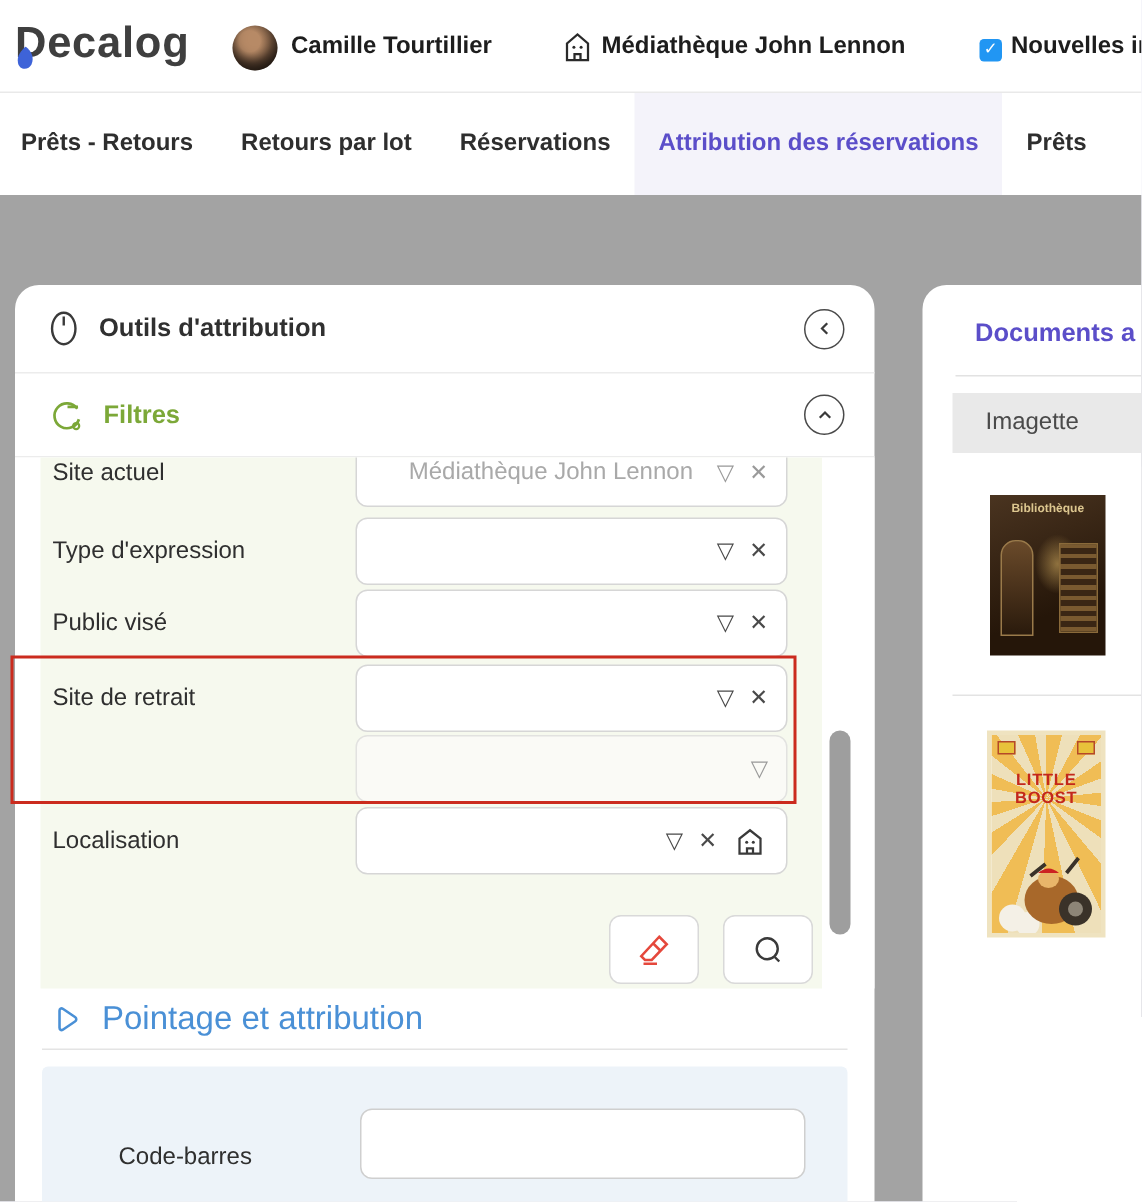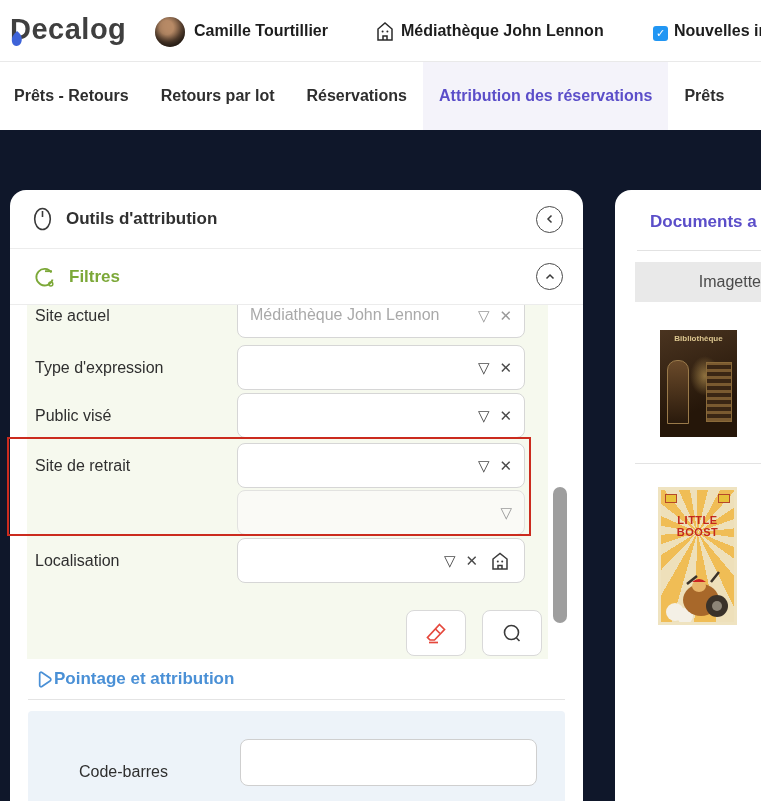--- a/index.html
+++ b/index.html
@@ -21,35 +21,35 @@
   .chk-label { position:absolute; left:674px; top:22px; width:87px; overflow:hidden; white-space:nowrap;
     font-size:16px; font-weight:700; color:#1d1d1d; }
 
   
   .tabbar { display:flex; width:900px; height:68px; background:#fff; }
   .tab { padding:0 16px; line-height:68px; font-size:16px; font-weight:600; color:#2e2e2e; white-space:nowrap; cursor:pointer; }
   .tab.first { padding-left:14px; }
   .tab.active { background:#F4F3FA; color:#5B4EC9; }
 
   
-  .main { position:relative; width:761px; height:671px; background:#0f172a; }
+  .main { position:relative; width:761px; height:671px; background:#a3a3a3; }
 
   .card-left { position:absolute; left:10px; top:60px; width:573px; height:700px;
     background:#fff; border-radius:16px; }
   .panel-row { display:flex; align-items:center; padding:0 20px 0 23px; }
   .panel-row.tools { height:58px; }
   .panel-row.filters { height:55px; }
   .panel-title { font-size:17px; font-weight:700; color:#303030; margin-left:14px; }
   .panel-title.green { color:#7CA838; }
   .circle-btn { margin-left:auto; width:27px; height:27px; border:1.4px solid #4a4a4a; border-radius:50%;
     display:flex; align-items:center; justify-content:center; background:#fff; cursor:pointer; }
   .hr { height:1px; background:#ececec; }
 
   .scroll-zone { position:relative; height:354px; background:#fff; }
-  .green-area { position:absolute; left:17px; top:0; width:521px; height:354px; background:#F6F9EE; overflow:hidden; }
+  .green-area { position:absolute; left:17px; top:0; width:521px; height:354px; background:#F6F9EE; overflow:hidden;text-align:right; }
   .f-row { position:absolute; left:0; right:0; height:45px; }
   .f-label { position:absolute; left:8px; top:50%; transform:translateY(-50%); font-size:16px; color:#2f2f2f; }
   .input { position:absolute; left:210px; width:288px; height:45px; background:#fff;
     border:1px solid #d6d6d6; border-radius:8px; }
   .input .val { position:absolute; left:12px; top:12px; right:62px; font-size:16px; color:#a9a9a9;
     white-space:nowrap; overflow:hidden; }
   .input .icons { position:absolute; right:12px; top:0; height:100%; display:flex; align-items:center; gap:10px; }
   .gi { font-size:15px; color:#4a4a4a; line-height:1; cursor:pointer; }
   .gi.gray { color:#9a9a9a; cursor:default; }
   .input.disabled { background:#FAFAF6; border-color:#e2e2e0; }
@@ -58,36 +58,36 @@
   .radio.sel { border-color:#1E88E5; position:relative; }
   .radio.sel::after { content:""; position:absolute; left:2px; top:2px; width:9px; height:9px; border-radius:50%; background:#1E88E5; }
   .radio-item { position:absolute; top:0; display:flex; align-items:center; gap:7px; font-size:16px; color:#1f1f1f; }
 
   .btn { position:absolute; top:0; width:60px; height:46px; background:#fff; border:1px solid #d9d9d9;
     border-radius:8px; display:flex; align-items:center; justify-content:center; cursor:pointer; }
 
   .vscroll { position:absolute; left:543px; top:182px; width:14px; height:136px; border-radius:7px; background:#9E9E9E; cursor:grab; }
 
   .pointage-row { display:flex; align-items:center; height:40px; padding-left:23px; }
-  .pointage-title { font-size:17px; font-weight:700; color:#4A90D6; }
+  .pointage-title { font-size:22px; font-weight:400; color:#4A90D6; margin-left:14px; }
   .hr-inset { height:1px; background:#e4e4e4; margin:0 18px; }
   .blue-panel { margin:11px 18px 0; height:170px; background:#EDF3F9; border-radius:4px; position:relative; }
   .blue-panel .f-label { left:16px; top:52px; transform:none;margin-left:35px; }
   .blue-panel .input { left:212px; top:28px; width:297px; height:47px; border-color:#cfcfcf; }
 
   .annotation-box { position:absolute; left:7px; top:307px; width:524px; height:99px;
     border:2px solid #CB2B1E; z-index:6; pointer-events:none; }
 
   
   .card-right { position:absolute; left:615px; top:60px; width:146px; height:700px;
     background:#fff; border-radius:16px 0 0 16px; overflow:hidden; }
   .doc-title { position:absolute; left:35px; top:22px; font-size:17px; font-weight:700; color:#5B4EC9; white-space:nowrap; }
   .doc-hr { position:absolute; left:22px; right:0; top:60px; height:1px; background:#e2e2e2; }
   .img-header { position:absolute; left:20px; right:0; top:72px; height:40px; background:#E9E9E9;
-    display:flex; align-items:center;justify-content:flex-end; }
+    display:flex; align-items:center; }
   .img-header span { margin-left:22px; font-size:16px; color:#4a4a4a; }
   .doc-rows { position:absolute; left:0; right:0; top:121px; }
   .doc-row { position:relative; margin-left:20px; }
   .doc-row.r1 { height:152px; background:#fff; }
   .doc-row.r2 { height:169px; background:#F1F1F1; border-top:1px solid #e3e3e3; }
   .doc-row.r3 { height:190px; background:#fff; border-top:1px solid #e3e3e3; }
 
   .cover { position:absolute; overflow:hidden; }
   .cover1 { left:25px; top:19px; width:77px; height:107px;
     background:linear-gradient(160deg,#4a3420,#251609 70%); }

